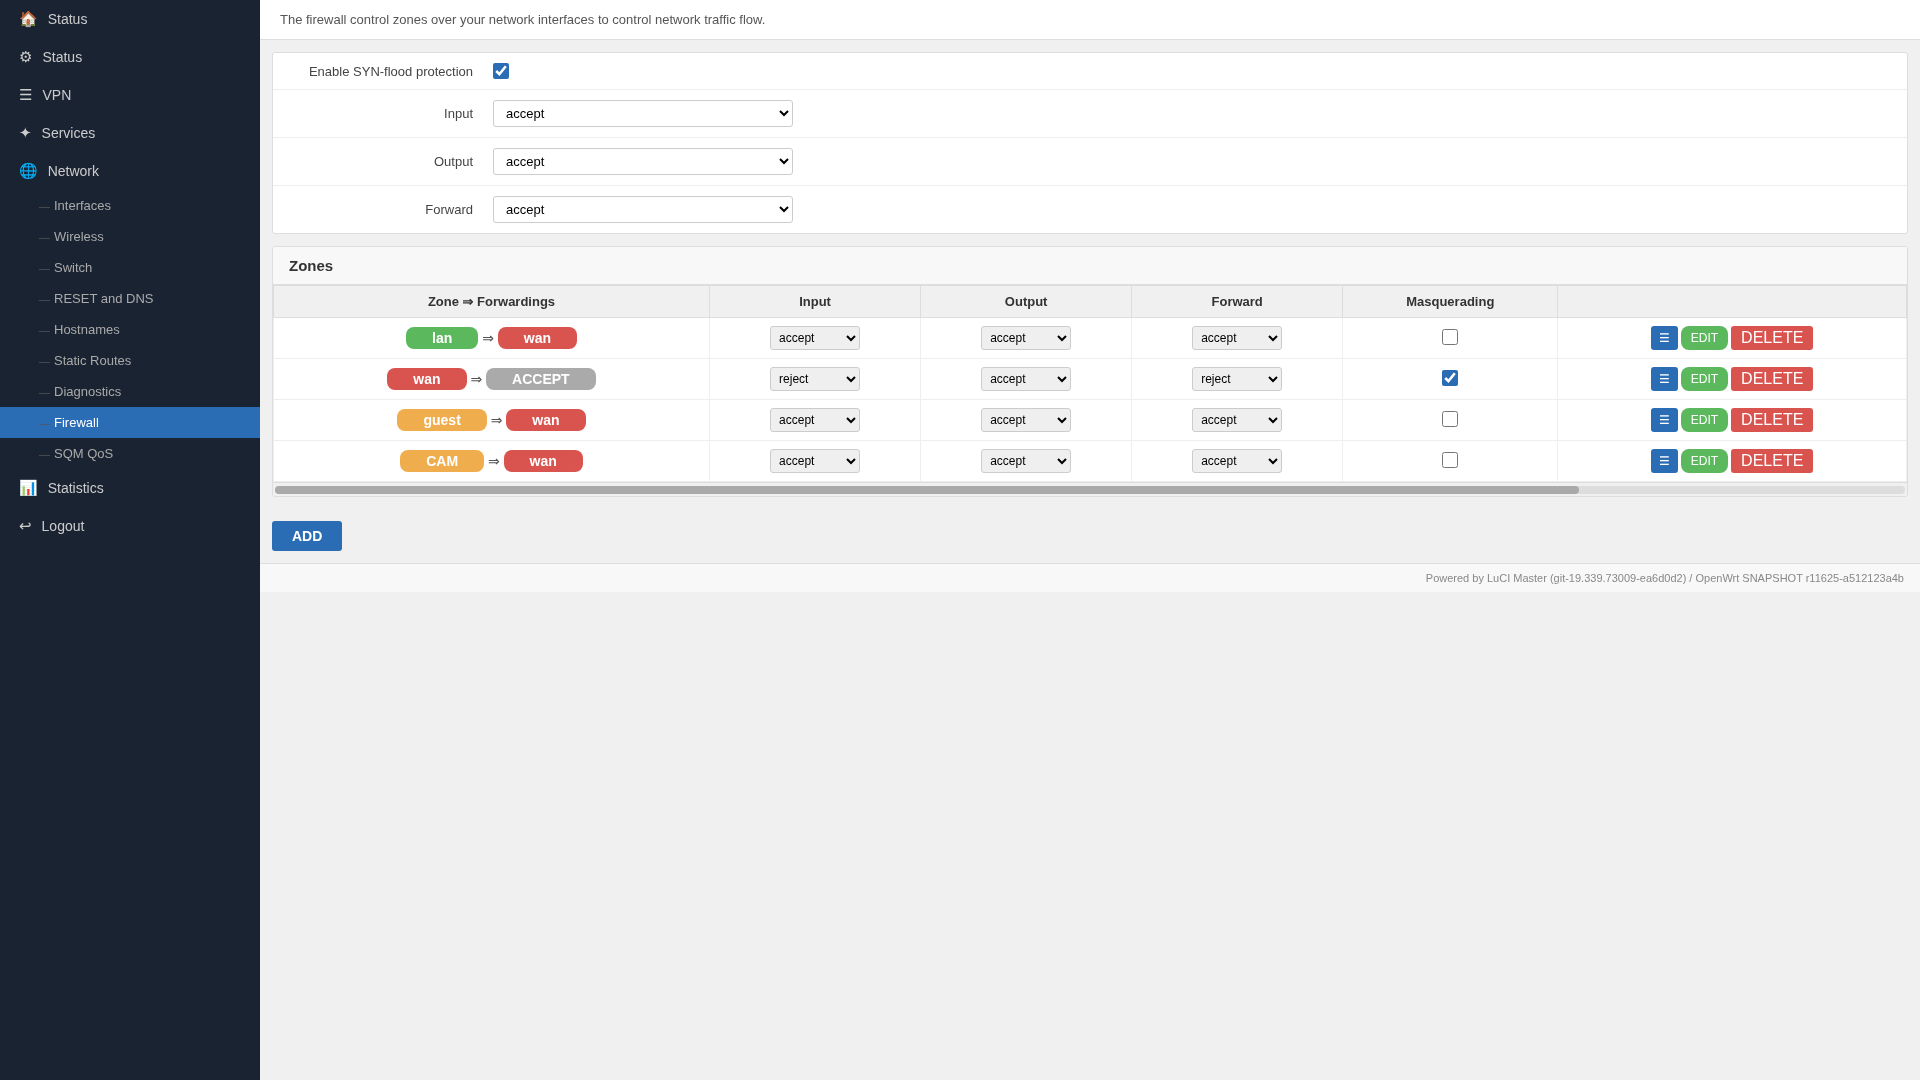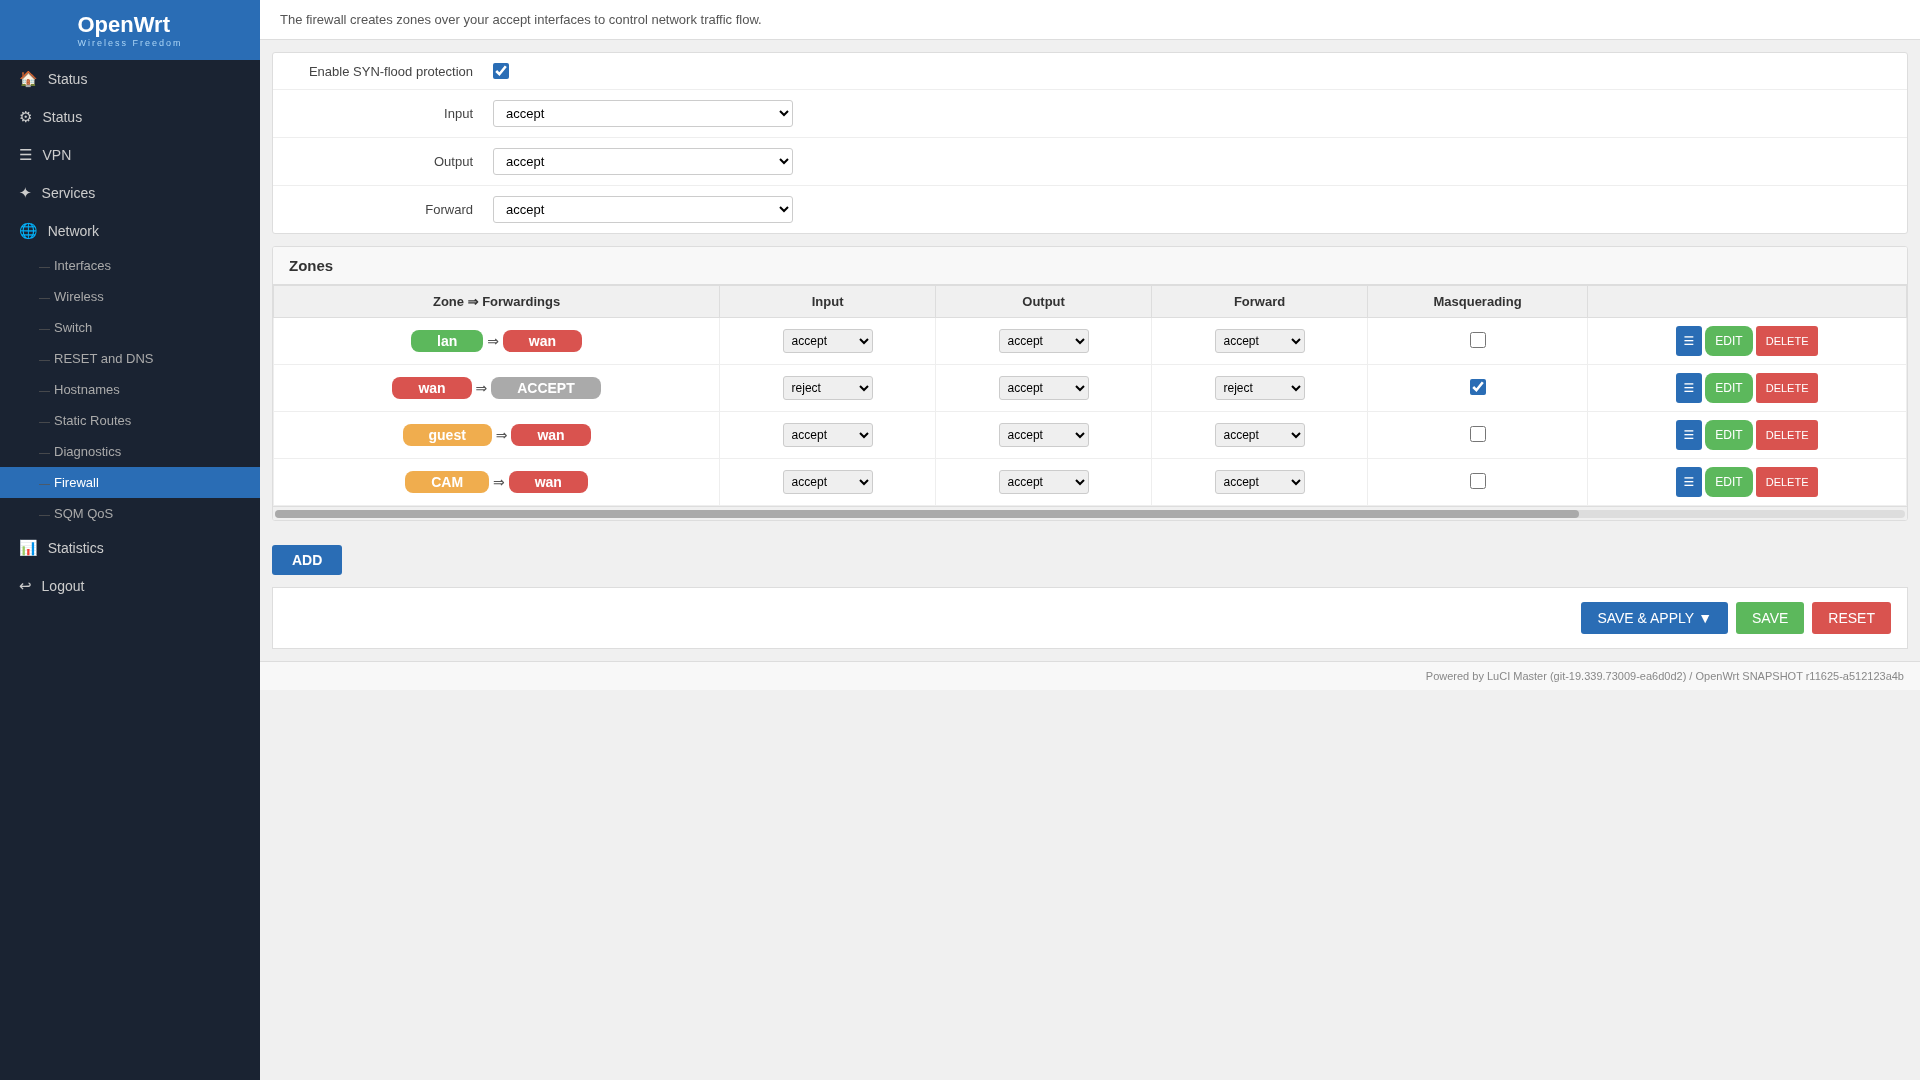--- a/index.html
+++ b/index.html
@@ -174,24 +174,24 @@
       border: none;
       padding: 5px 10px;
       border-radius: 8px;
       cursor: pointer;
       font-size: 12px;
     }
     .btn-red-sm {
       background: #d9534f;
       color: white;
       border: none;
-      padding: 9px 10px;
-      border-radius: 3px;
-      cursor: pointer;
-      font-size: 11px;
+      padding: 0 10px;
+      border-radius: 3px;
+      cursor: pointer;
+      font-size: 16px;
     }
     .action-group { display: flex; gap: 3px; justify-content: center; }
 
     .add-btn {
       background: #2a6db5;
       color: white;
       border: none;
       padding: 7px 20px;
       border-radius: 3px;
       cursor: pointer;
@@ -269,26 +269,20 @@
       width: 80%;
       height: 8px;
       background: #aaa;
       border-radius: 4px;
     }
   </style>
 </head>
 <body>
 
 <div id="sidebar">
-  <div id="logo-area">
-    <div>
-      <div class="logo-text">OpenWrt</div>
-      <div class="logo-sub">Wireless Freedom</div>
-    </div>
-  </div>
 
   <div class="nav-item">
     <span class="icon">🏠</span>
     <span>Status</span>
   </div>
   <div class="nav-item">
     <span class="icon">⚙</span>
     <span>Status</span>
   </div>
   <div class="nav-item">
@@ -336,21 +330,21 @@
     <span class="icon">📊</span>
     <span>Statistics</span>
   </div>
   <div class="nav-item">
     <span class="icon">↩</span>
     <span>Logout</span>
   </div>
 </div>
 
 <div id="main">
-  <div class="top-desc">The firewall creates zones over your accept interfaces to control network traffic flow.</div>
+  <div class="top-desc">The firewall control zones over your network interfaces to control network traffic flow.</div>
 
   
   <div class="section-card">
     <div class="form-row">
       <div class="form-label">Enable SYN-flood protection</div>
       <div class="form-control-wrap">
         <input type="checkbox" class="checkbox-styled" checked="" style="">
       </div>
     </div>
     <div class="form-row">
@@ -464,23 +458,15 @@
         <div class="scrollbar-track">
           <div class="scrollbar-thumb"></div>
         </div>
       </div>
     </div>
   </div>
 
   <button class="add-btn">ADD</button>
 
   
-  <div class="bottom-bar">
-    <button class="btn-save-apply">
-      <span>SAVE &amp; APPLY</span>
-      <span>▼</span>
-    </button>
-    <button class="btn-save">SAVE</button>
-    <button class="btn-reset">RESET</button>
-  </div>
 
   <div class="footer-text">Powered by LuCI Master (git-19.339.73009-ea6d0d2) / OpenWrt SNAPSHOT r11625-a512123a4b</div>
 </div>
 
 </body></html>

